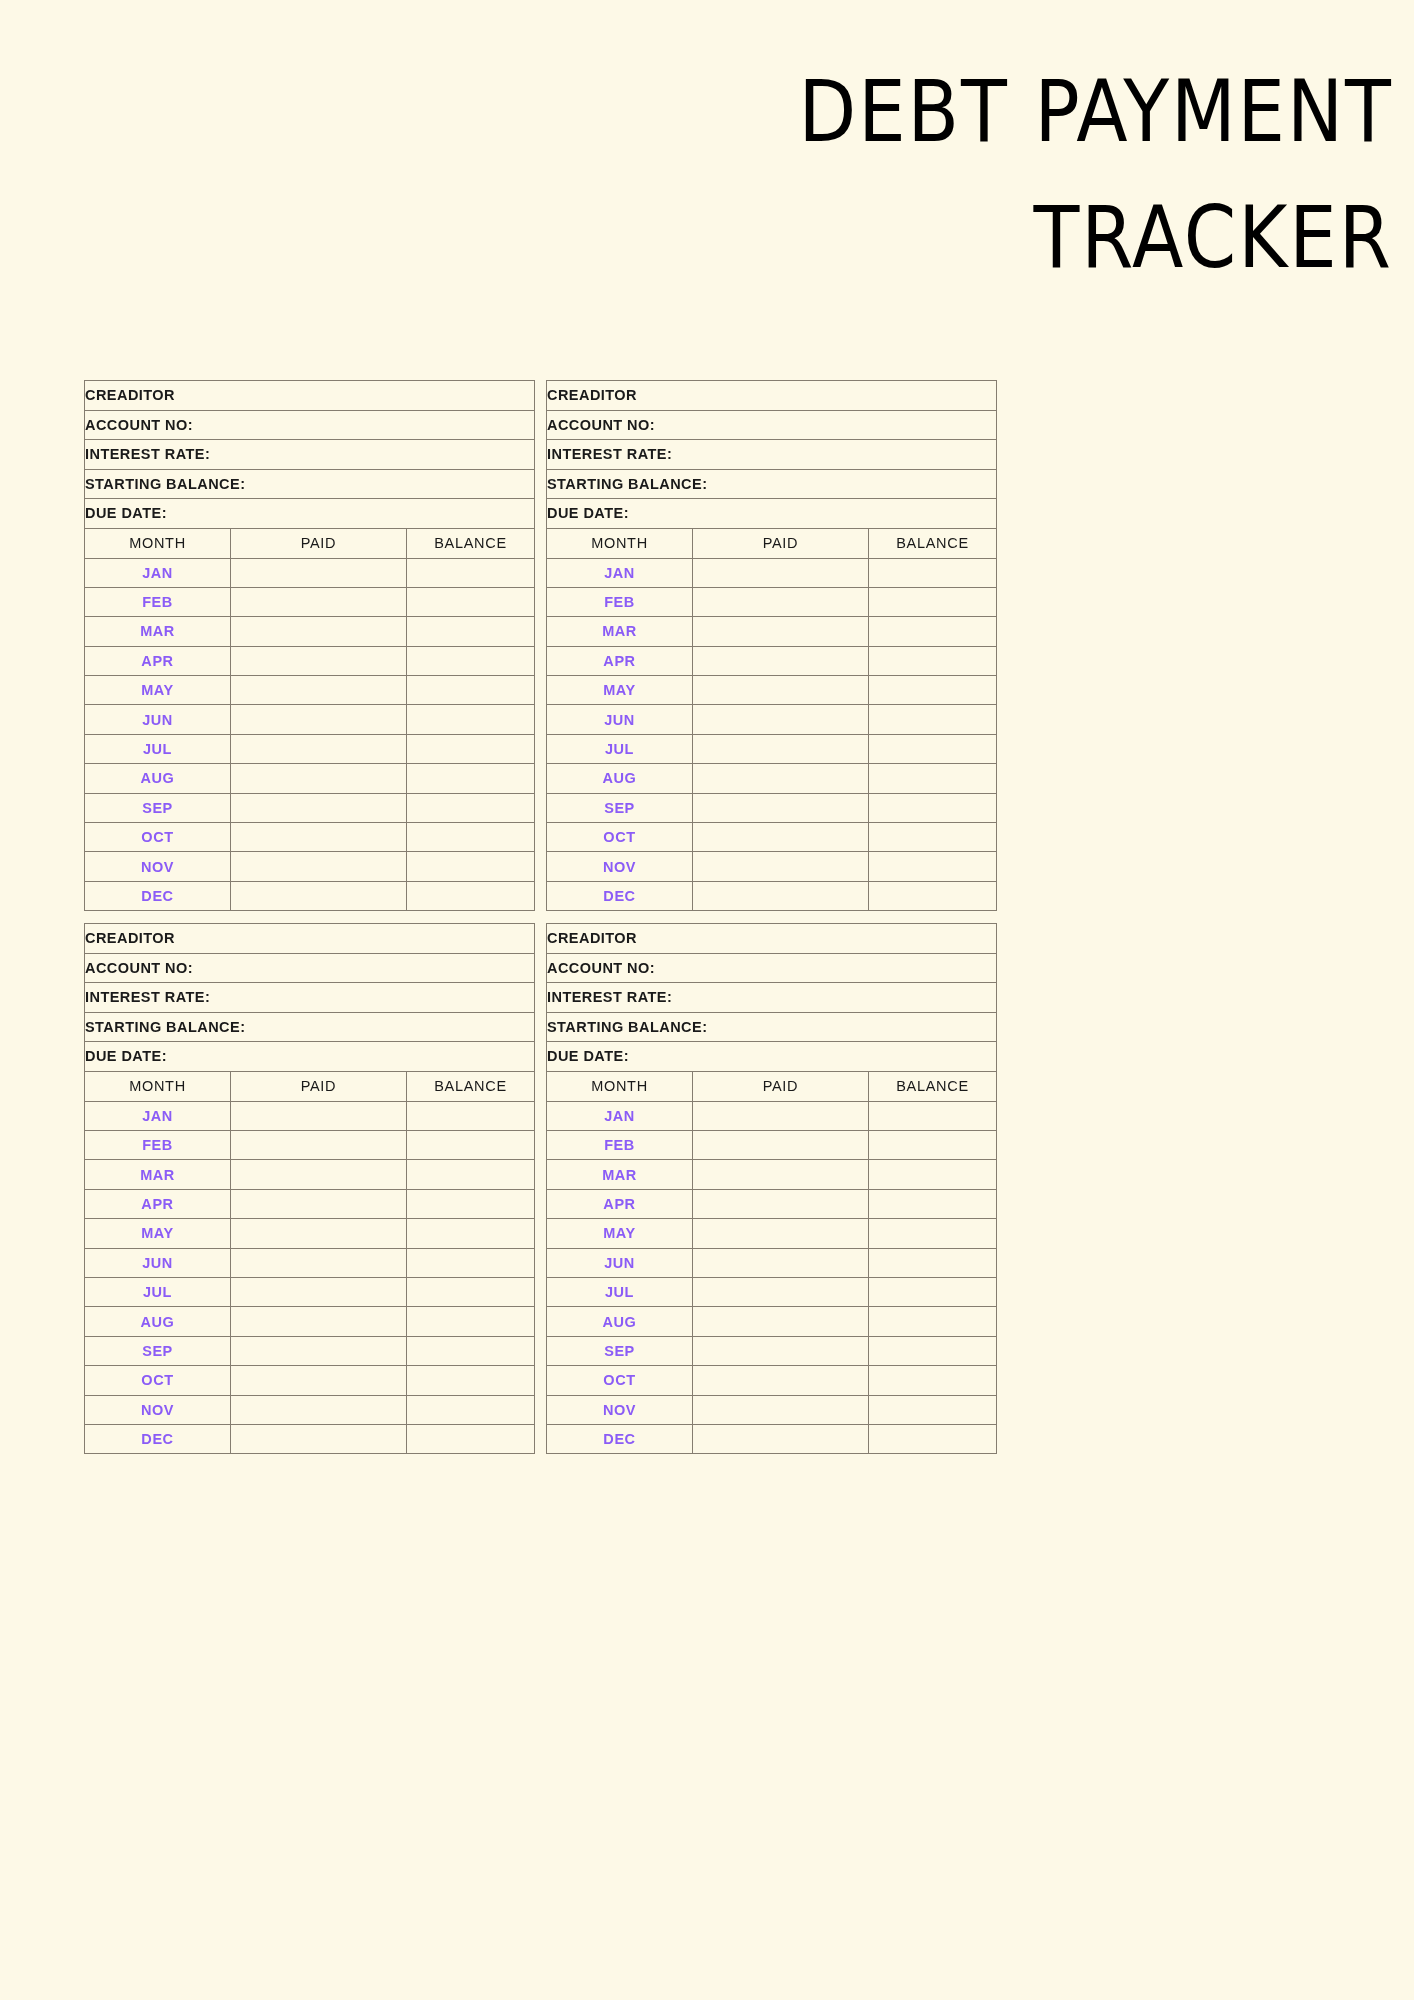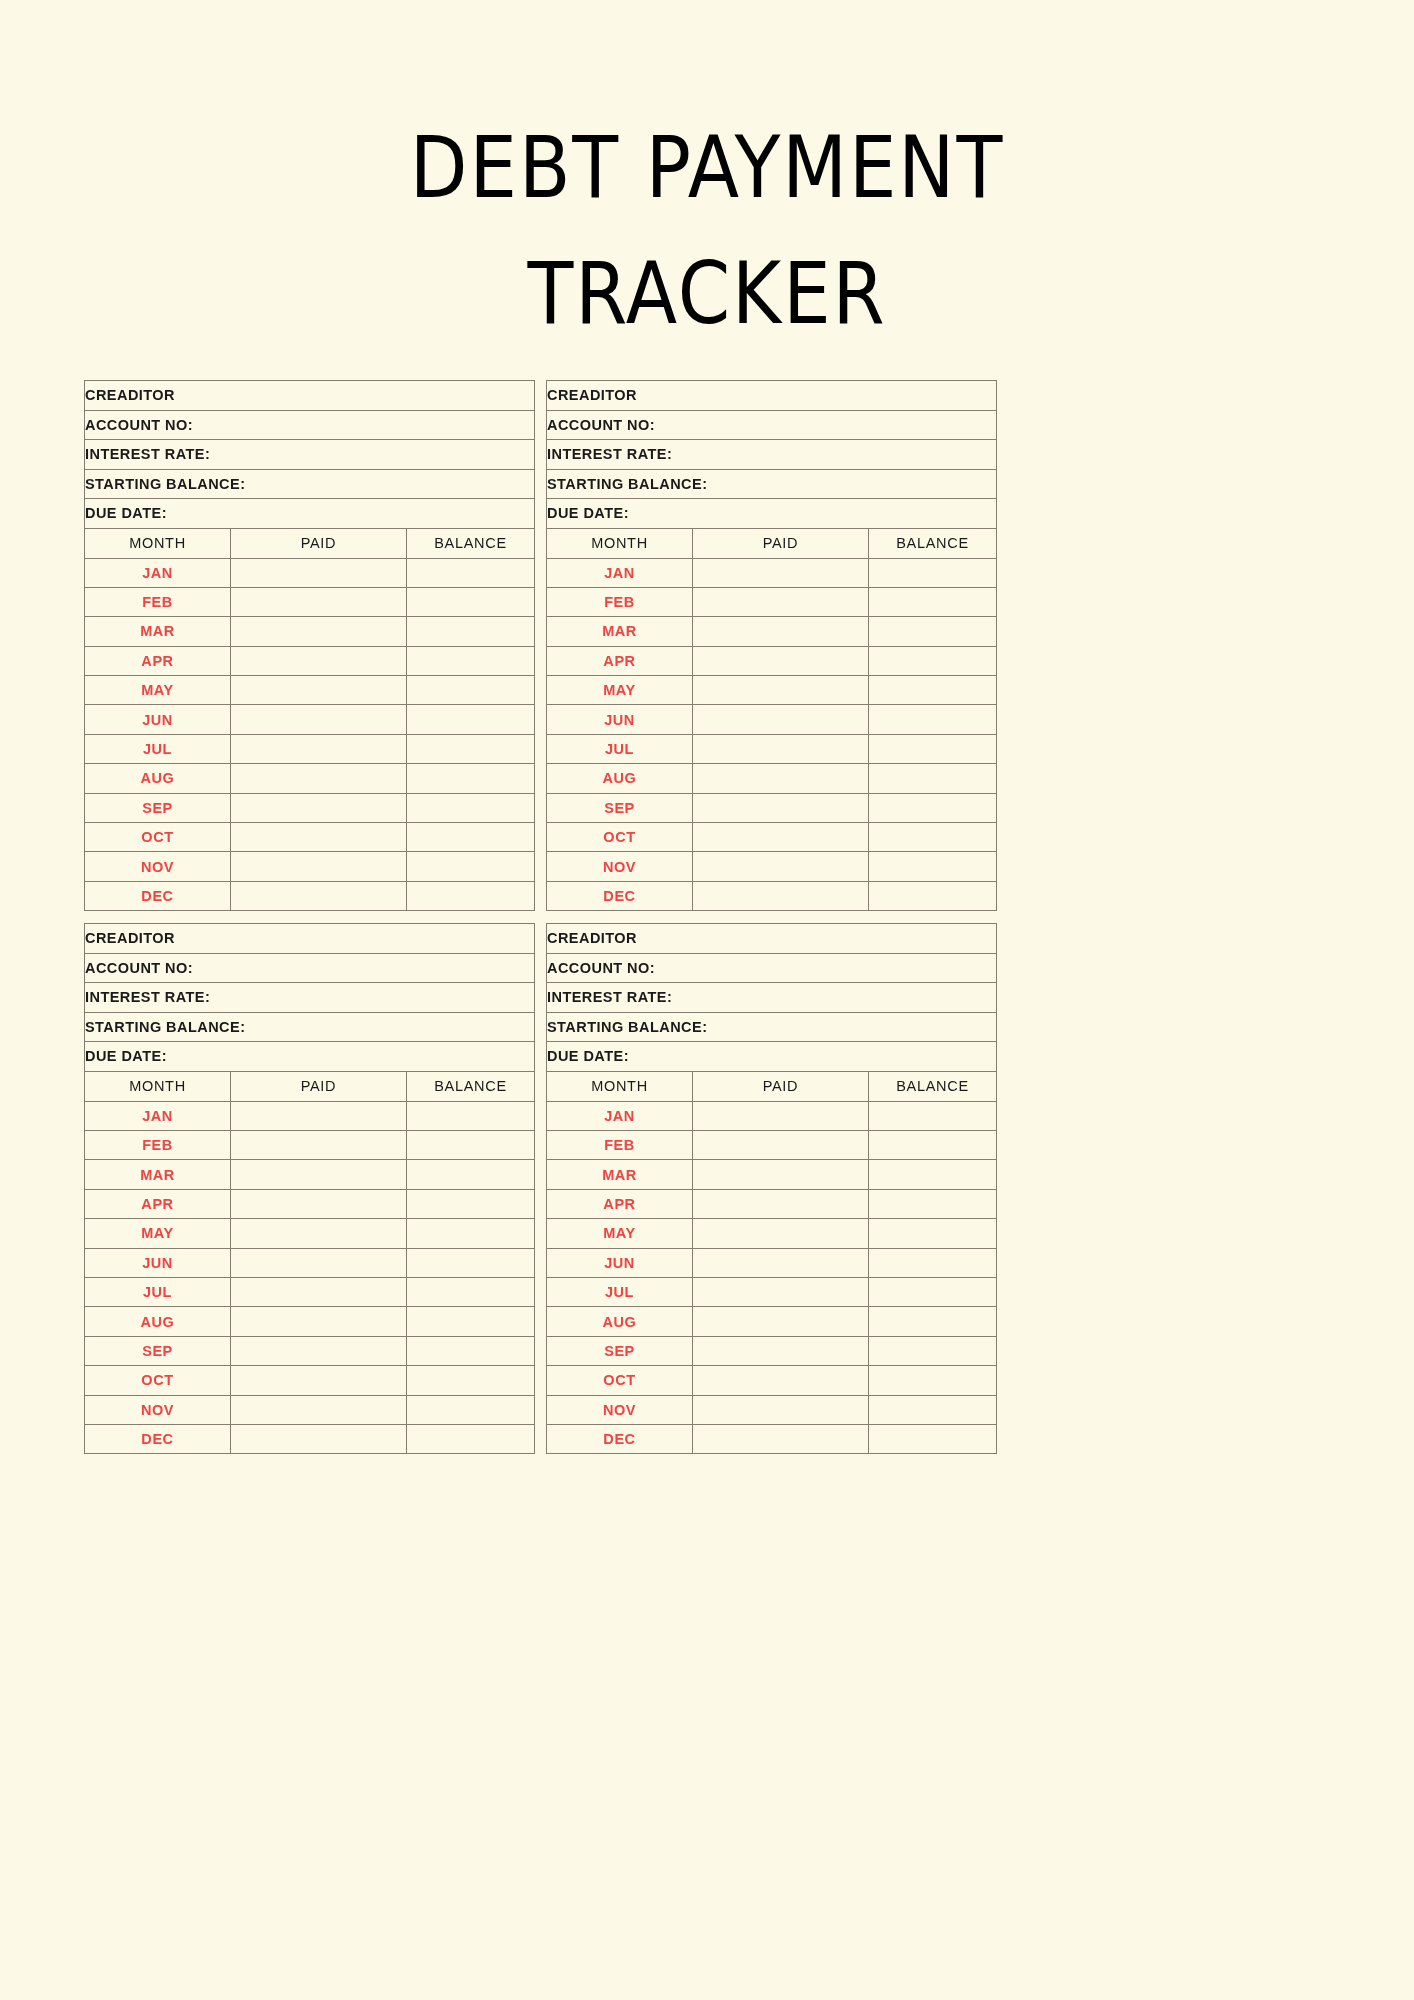--- a/index.html
+++ b/index.html
@@ -18,22 +18,22 @@
 
   .page {
     position: relative;
     width: 1414px;
     height: 2000px;
     box-sizing: border-box;
   }
 
   
   .title-block {
-    padding-top: 104px;
-    text-align: center;
+    padding-top: 48px;
+    text-align: right;
   }
   .title-line {
     font-family: "Liberation Sans Narrow", "DejaVu Sans Condensed", "Liberation Sans", sans-serif;
     font-size: 86px;
     line-height: 126px;
     font-weight: 400;
     letter-spacing: 2px;
     color: #000000;
     transform: scaleX(0.97);
     transform-origin: center;
@@ -94,21 +94,21 @@
 
   
   .month-row td {
     height: 28.4px;
     vertical-align: middle;
   }
   .month-row td.month-cell {
     font-size: 14.5px;
     font-weight: 700;
     letter-spacing: 0.55px;
-    color: #ef4444;
+    color: #8b5cf6;
     text-align: center;
   }
   .month-row td.entry-cell {
     font-size: 14.5px;
     color: #1A1A1A;
     text-align: center;
   }
 
   .col-month  { width: 146px; }
   .col-paid   { width: 176px; }

